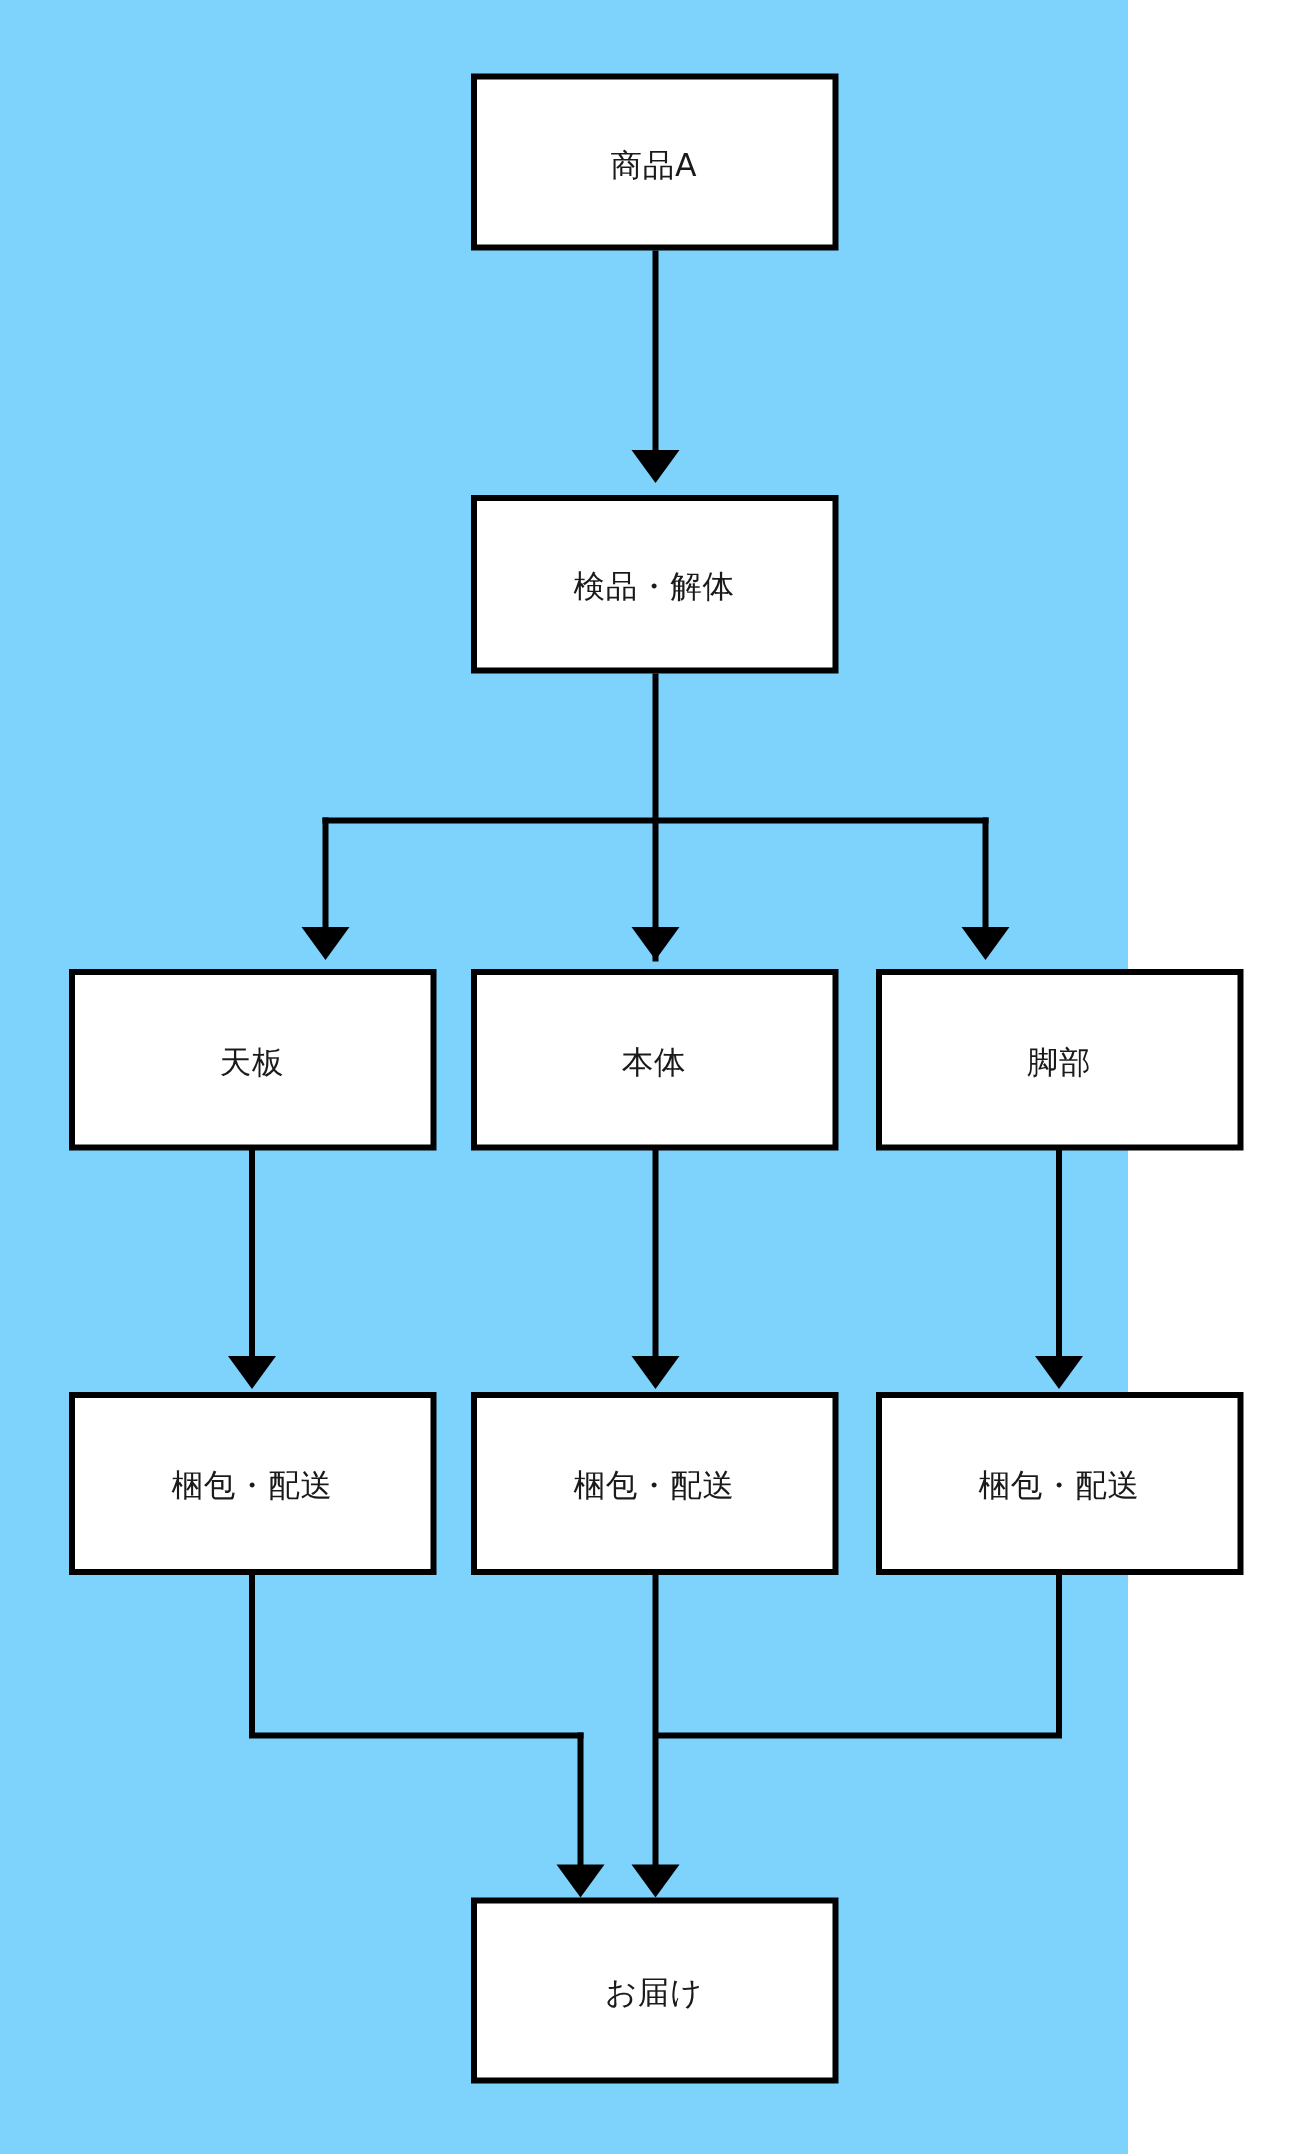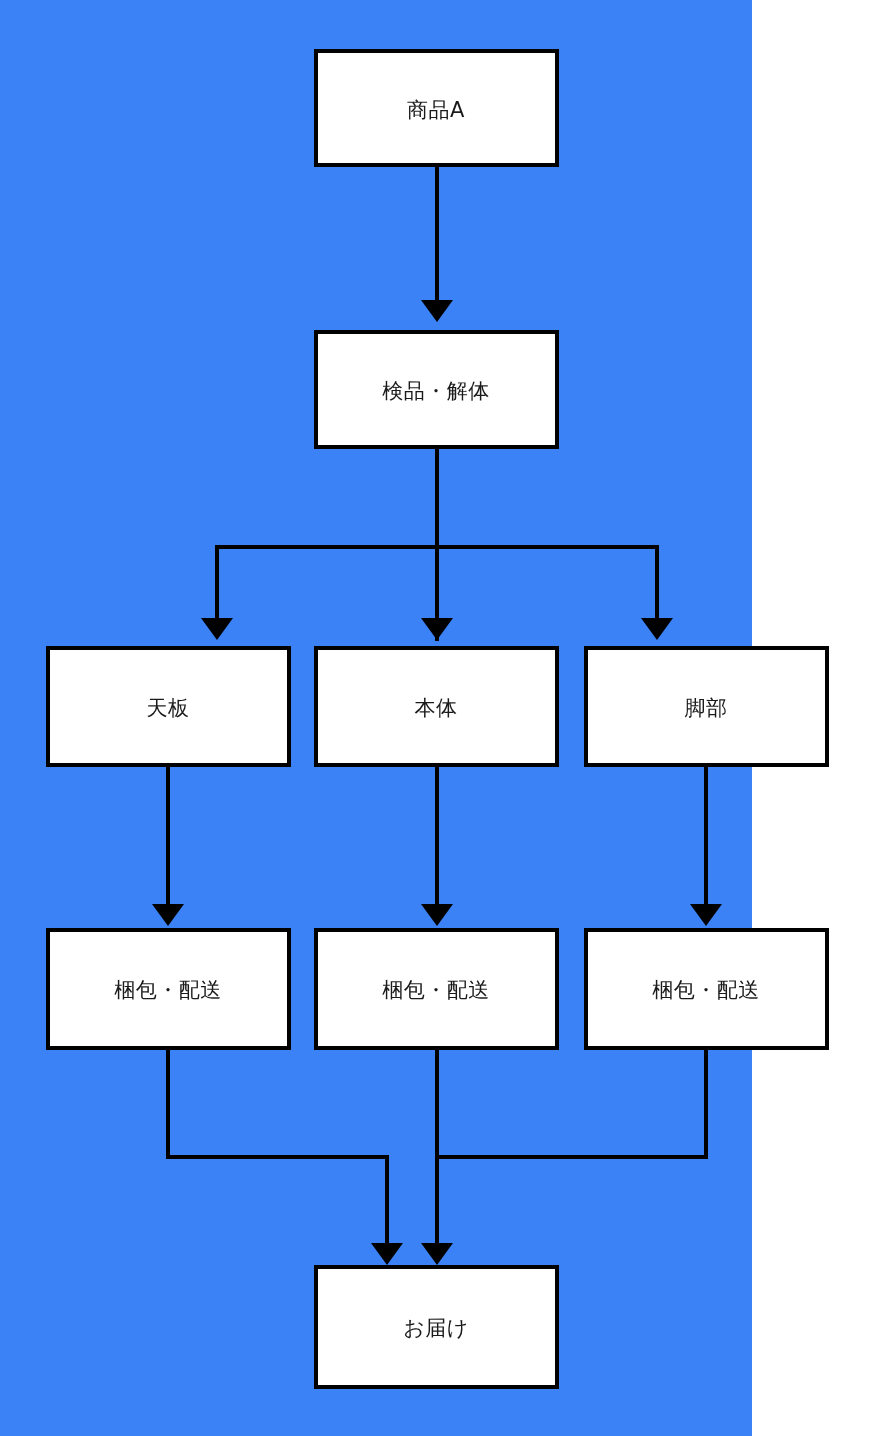--- a/index.html
+++ b/index.html
@@ -10,21 +10,21 @@
   body {
     width: 876px;
     height: 1436px;
     font-family: "DejaVu Sans", "Liberation Sans", sans-serif;
     overflow: hidden;
   }
   #flowchart-root {
     position: relative;
     width: 752px;
     height: 1436px;
-    background: #3b82f6;
+    background: #7dd3fc;
   }
   svg#flow-svg {
     position: absolute;
     left: 0;
     top: 0;
     width: 876px;
     height: 1436px;
     display: block;
   }
   .node-rect {

